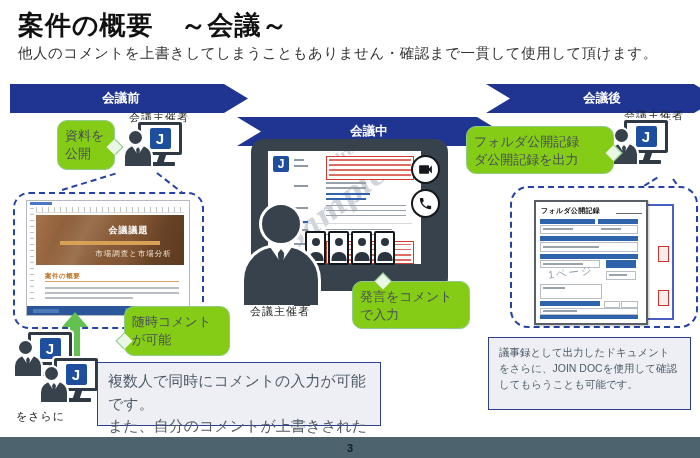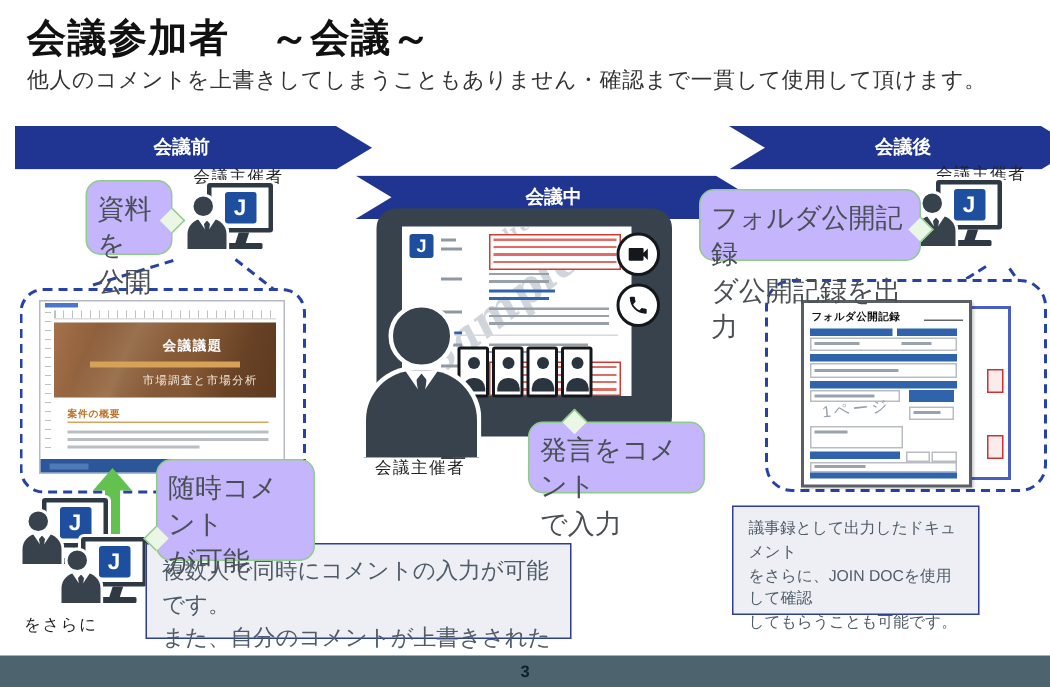--- a/index.html
+++ b/index.html
@@ -15,22 +15,22 @@
   .slide-title{left:18px;top:8px;font-size:26px;font-weight:bold;color:#111;letter-spacing:1px;}
   .slide-subtitle{left:18px;top:44px;font-size:14.5px;color:#333;letter-spacing:.5px;}
 
   
   .stage{top:84px;height:29px;background:#1f3591;color:#fff;font-size:12.5px;font-weight:bold;
          display:flex;align-items:center;justify-content:center;}
   .stage.first{clip-path:polygon(0 0,calc(100% - 24px) 0,100% 50%,calc(100% - 24px) 100%,0 100%);padding-right:16px;}
   .stage.notch{clip-path:polygon(0 0,calc(100% - 24px) 0,100% 50%,calc(100% - 24px) 100%,0 100%,24px 50%);padding-right:10px;padding-left:10px;}
 
   
-  .bubble{background:#c4b5fd;border:1.5px solid #8fcb8a;border-radius:10px;
-          color:#4a4f55;font-size:18px;line-height:1.35;padding:6px 7px;
+  .bubble{background:#84cc16;border:1.5px solid #8fcb8a;border-radius:10px;
+          color:#4a4f55;font-size:13px;line-height:1.35;padding:6px 7px;
           white-space:pre-line;box-sizing:border-box;z-index:6;}
   .bubble::after{content:"";position:absolute;width:11px;height:11px;background:#eaf7e4;}
   .tail-r::after{right:-7px;top:20px;border-right:1.5px solid #8fcb8a;border-top:1.5px solid #8fcb8a;transform:rotate(45deg);}
   .tail-l::after{left:-7px;bottom:8px;border-left:1.5px solid #8fcb8a;border-bottom:1.5px solid #8fcb8a;transform:rotate(45deg);}
   .tail-t::after{top:-7px;left:24px;border-left:1.5px solid #8fcb8a;border-top:1.5px solid #8fcb8a;transform:rotate(45deg);}
 
   
   .actor{font-size:11px;color:#222;letter-spacing:1px;}
 
   
@@ -125,21 +125,21 @@
   .gb{position:absolute;height:2px;background:#9aa2ab;}
   .fd-wm{position:absolute;left:12px;top:64px;font-size:10.5px;color:#94a0ad;letter-spacing:2px;transform:rotate(-6deg);}
 
   
   .footer{left:0;bottom:0;width:700px;height:21px;background:#4d636e;display:flex;align-items:center;justify-content:center;z-index:9;}
   .footer span{font-size:11px;font-weight:bold;color:#10202b;}
 </style>
 </head>
 <body>
 
-<div class="abs slide-title">会議参加者　～会議～</div>
+<div class="abs slide-title">案件の概要　～会議～</div>
 <div class="abs slide-subtitle">他人のコメントを上書きしてしまうこともありません・確認まで一貫して使用して頂けます。</div>
 
 <div class="abs stage first" style="left:10px;width:222px;">
   <span>会議前</span>
 </div>
 <div class="abs stage notch" style="left:237px;width:244px;margin-top:33px;">
   <span>会議中</span>
 </div>
 <div class="abs stage notch" style="left:486px;width:212px;">
   <span>会議後</span>
@@ -184,21 +184,21 @@
     <div class="doc-line" style="left:18px;top:96px;width:88px;"></div>
   </div>
   <div class="doc-status"></div>
 </div>
 
 <div class="abs up-arrow">
   <div class="ah"></div>
     <div class="as"></div>
 </div>
 
-<div class="abs bubble tail-l" style="left:104px;top:306px;width:106px;height:68px;">随時コメント
+<div class="abs bubble tail-l" style="left:124px;top:306px;width:106px;height:50px;">随時コメント
 が可能</div>
 
 <div class="abs pc-user" style="left:14px;top:332px;z-index:4;">
   <div class="mon">
       <div class="scr">
         <div class="j-tile">J</div>
       </div>
     </div>
   <div class="neck"></div>
     <div class="base"></div>
@@ -325,19 +325,19 @@
     <div class="bh" style="left:4px;top:99px;width:60px;"></div>
     <div class="wr" style="left:68px;top:99px;width:14px;height:5px;"></div>
     <div class="wr" style="left:85px;top:99px;width:15px;height:5px;"></div>
     <div class="wr" style="left:4px;top:106px;width:96px;height:5px;">
         <div class="gb" style="left:2px;top:1px;width:34px;"></div>
       </div>
     <div class="bh" style="left:4px;top:113px;width:98px;height:4px;"></div>
   </div>
 </div>
 
-<div class="abs note" style="left:488px;top:337px;width:165px;height:73px;font-size:10.5px;">議事録として出力したドキュメント
+<div class="abs note" style="left:488px;top:337px;width:203px;height:73px;font-size:10.5px;">議事録として出力したドキュメント
 をさらに、JOIN DOCを使用して確認
 してもらうことも可能です。</div>
 
 <div class="abs footer">
   <span>3</span>
 </div>
 
 </body></html>

